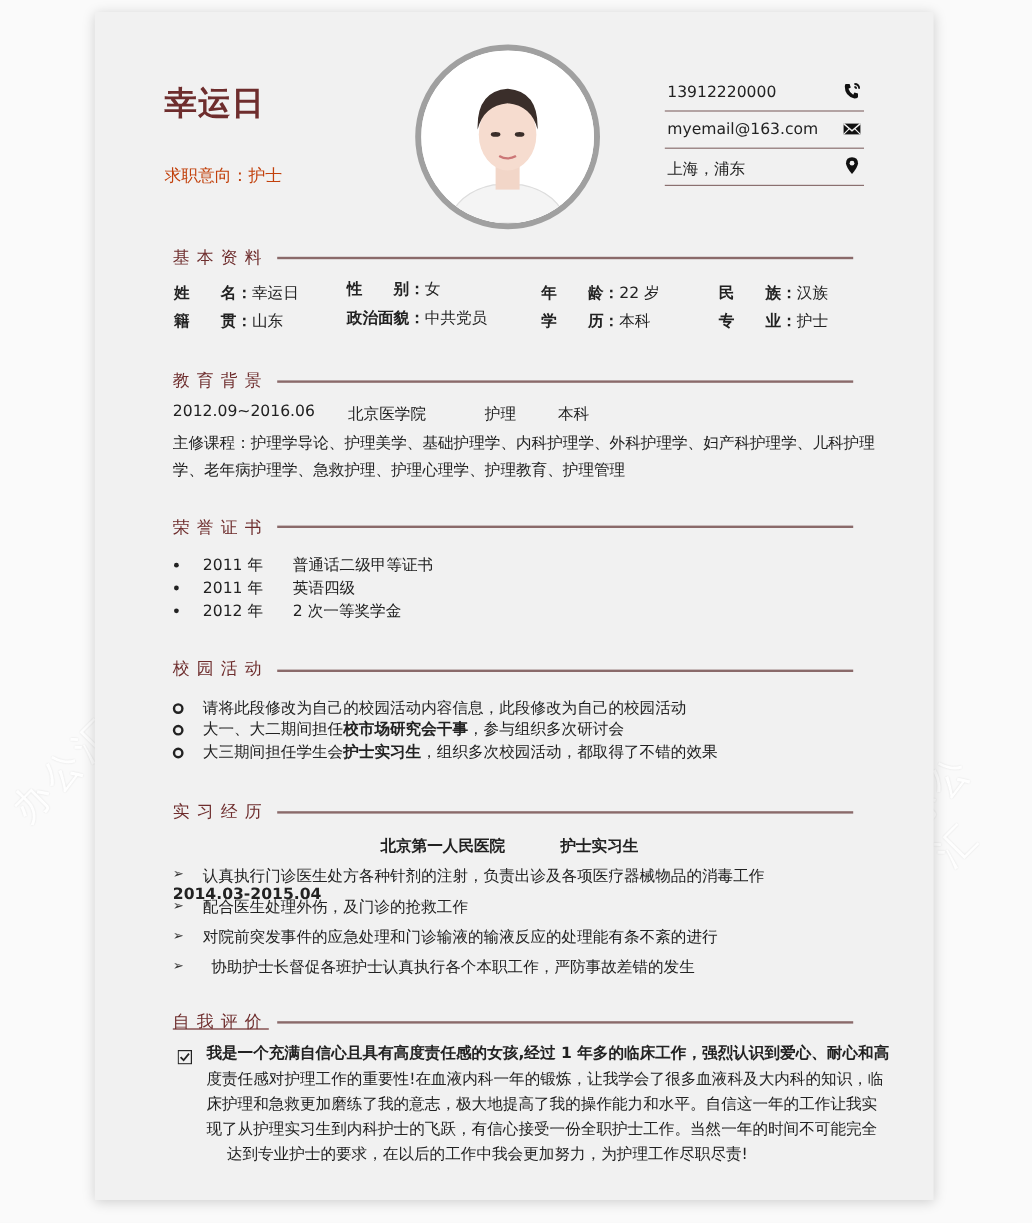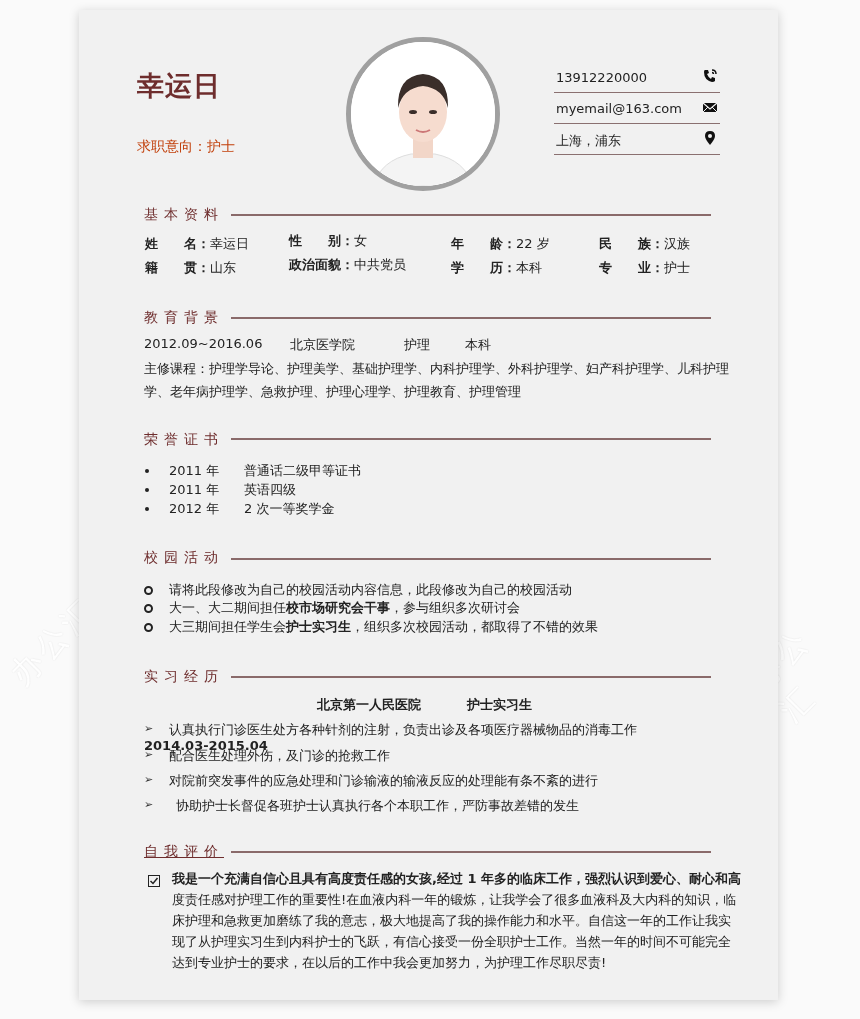--- a/index.html
+++ b/index.html
@@ -175,15 +175,15 @@
     <svg width="12" height="12" viewBox="0 0 12 12">
         <rect x="0.5" y="0.5" width="11" height="11" fill="none" stroke="#222"></rect>
         <path d="M2.5 6 L5 8.5 L9.5 3" stroke="#222" stroke-width="1.5" fill="none"></path>
       </svg>
   </div>
   <div class="abs para" style="top:858px;">
     <div style="white-space:nowrap;font-weight:bold;">我是一个充满自信心且具有高度责任感的女孩,经过 1 年多的临床工作，强烈认识到爱心、耐心和高</div>
     <div style="white-space:nowrap;">度责任感对护理工作的重要性!在血液内科一年的锻炼，让我学会了很多血液科及大内科的知识，临</div>
     <div style="white-space:nowrap;">床护理和急救更加磨练了我的意志，极大地提高了我的操作能力和水平。自信这一年的工作让我实</div>
     <div style="white-space:nowrap;">现了从护理实习生到内科护士的飞跃，有信心接受一份全职护士工作。当然一年的时间不可能完全</div>
-    <div style="white-space:nowrap;">达到专业护士的要求，在以后的工作中我会更加努力，为护理工作尽职尽责!</div>
+    <div style="white-space:nowrap;margin-left:17px;">达到专业护士的要求，在以后的工作中我会更加努力，为护理工作尽职尽责!</div>
   </div>
 </div>
 
 </body></html>

